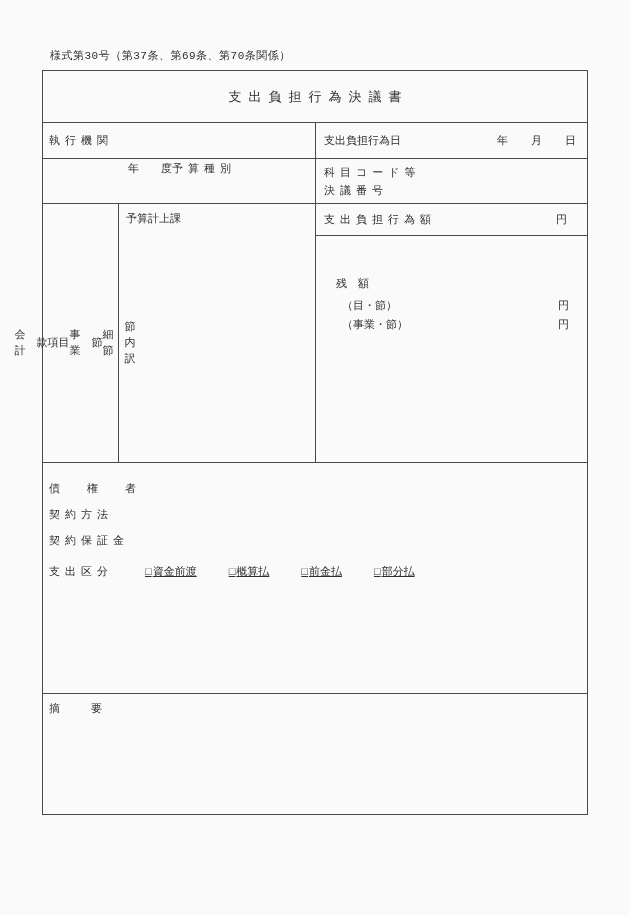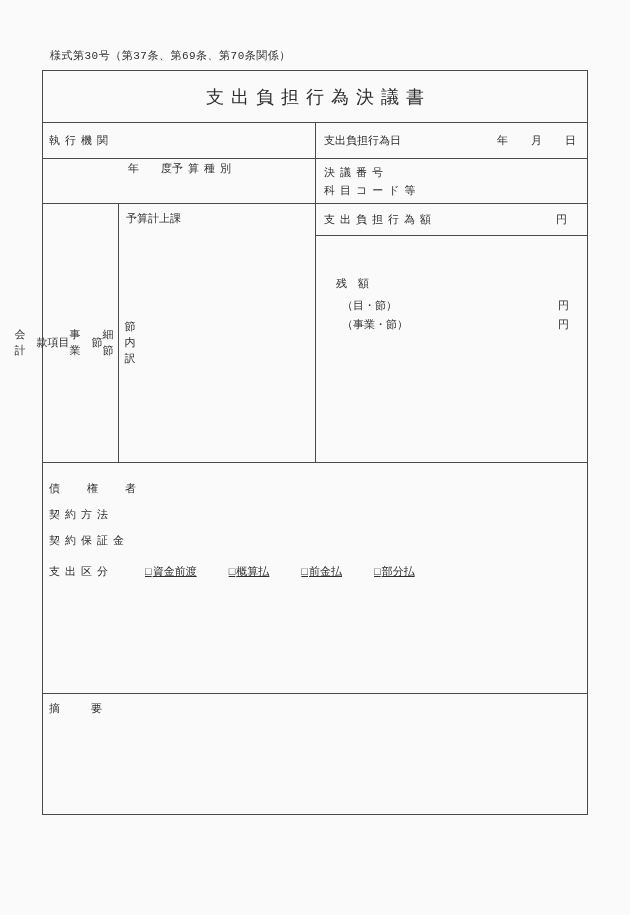--- a/index.html
+++ b/index.html
@@ -16,21 +16,21 @@
     display:flex;flex-direction:column;
   }
   .form *{box-sizing:border-box;}
   .bb{border-bottom:1px solid #4a4a4a;}
   .br{border-right:1px solid #4a4a4a;font-family:Liberation Serif, serif;}
   .ls5{letter-spacing:5px;}
   .ls8{letter-spacing:8px;}
   .ls10{letter-spacing:10px;}
 
   .row-title{height:52px;display:flex;align-items:center;justify-content:center;}
-  .row-title .t{font-size:18px;letter-spacing:7px;padding-left:7px;}
+  .row-title .t{font-size:13px;letter-spacing:7px;padding-left:7px;}
 
   .row-agency{height:36px;display:flex;}
   .row-agency .cl{width:273px;display:flex;align-items:center;padding-left:6px;}
   .row-agency .cr{flex:1;display:flex;align-items:center;padding:0 11px 0 8px;}
   .date-units{margin-left:auto;display:flex;gap:23px;}
 
   .row-number{height:45px;display:flex;}
   .row-number .cl{width:273px;display:flex;justify-content:center;padding-left:6px;line-height:18px;}
   .row-number .cr{flex:1;display:flex;flex-direction:column;justify-content:center;padding-left:8px;line-height:18px;}
 
@@ -82,22 +82,22 @@
       </span>
     </div>
   </div>
 
   <div class="row-number bb">
     <div class="cl br">
       <span>年　　度</span>
       <span class="ls5">予算種別</span>
     </div>
     <div class="cr">
+      <span class="ls5">科目コード等</span>
       <span class="ls5">決議番号</span>
-      <span class="ls5">科目コード等</span>
     </div>
   </div>
 
   <div class="row-budget bb">
     <div class="labels-col br">
       <span>会　計</span>
       <span>款</span>
       <span>項</span>
       <span>目</span>
       <span>事　業</span>

